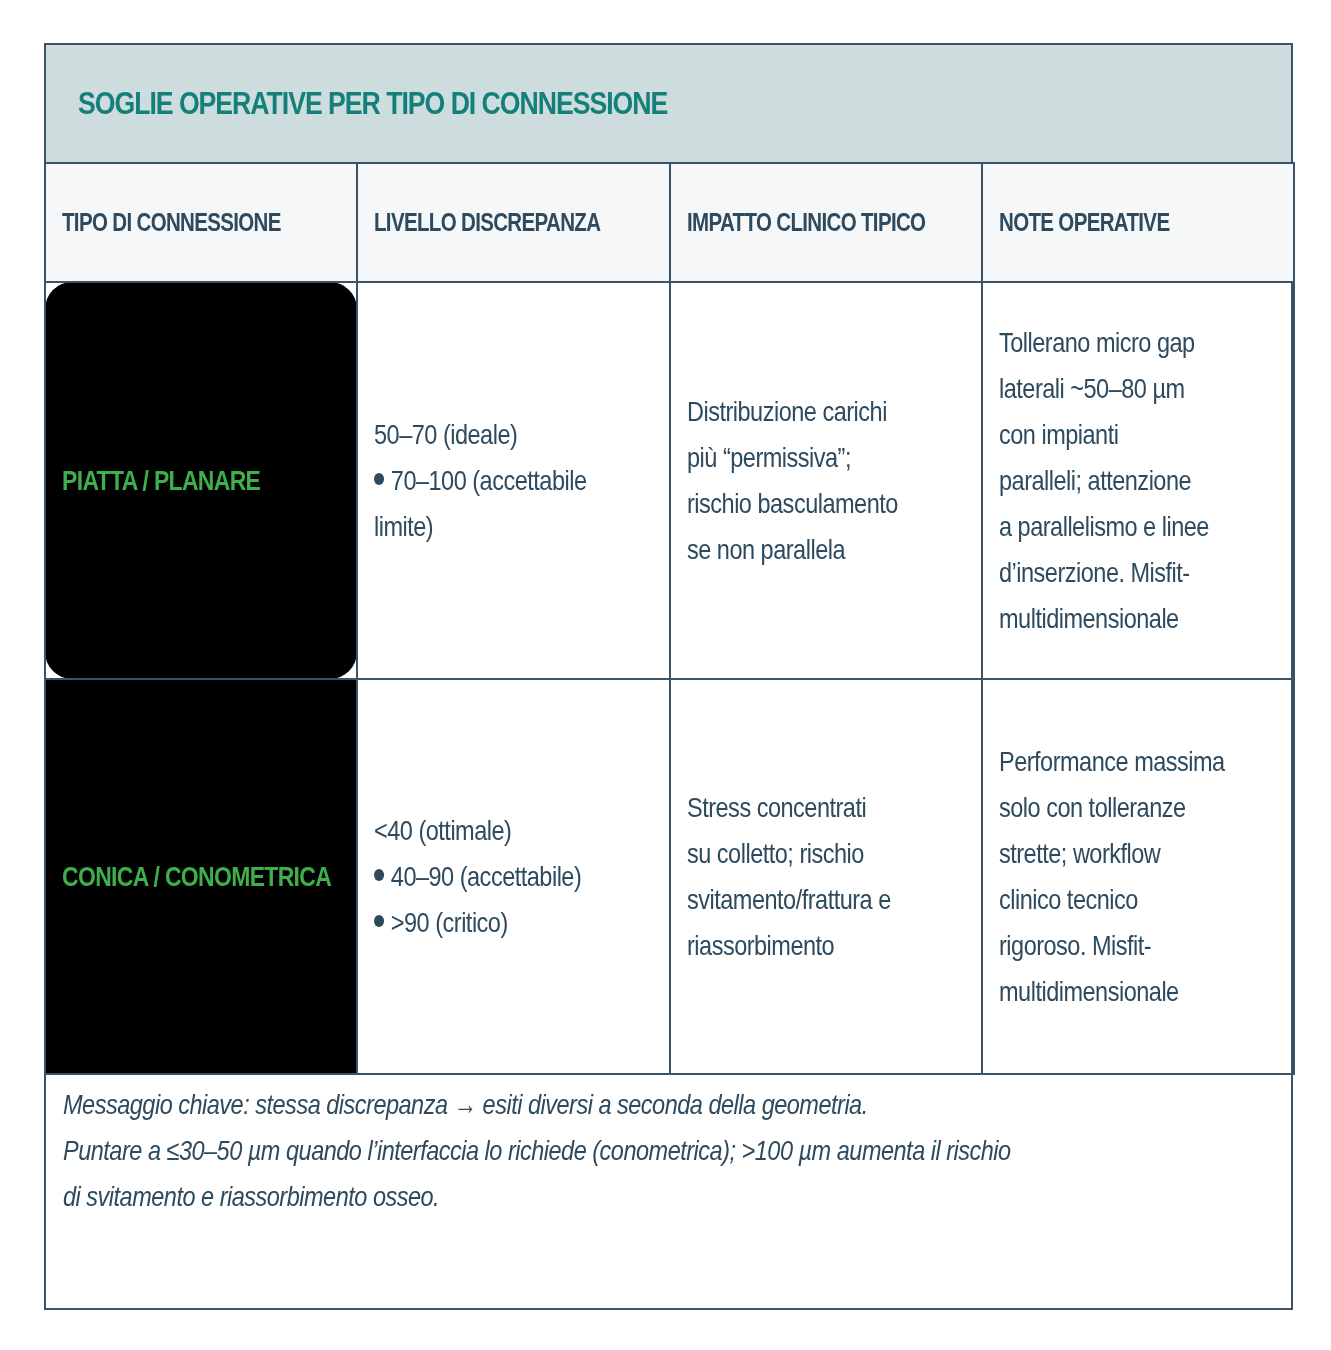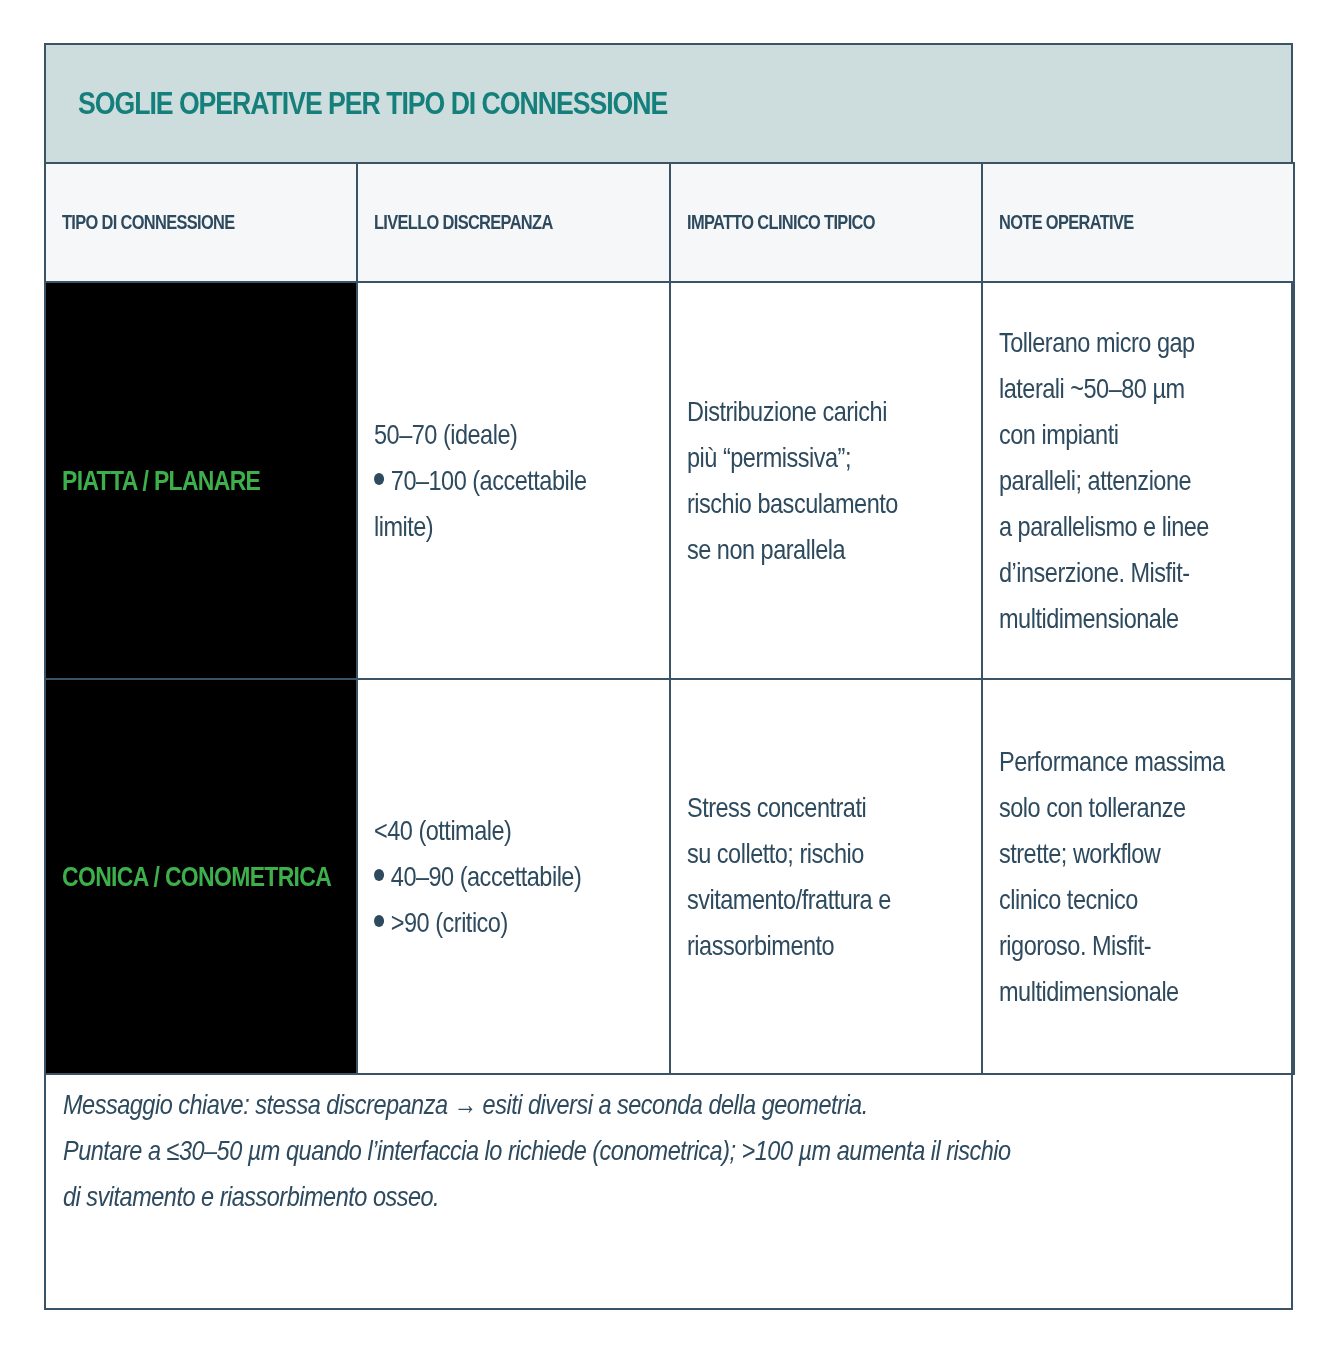--- a/index.html
+++ b/index.html
@@ -57,31 +57,31 @@
     table.grid td, table.grid th {
       border: 2px solid #3a5366;
       vertical-align: middle;
       text-align: left;
       padding: 0 16px;
     }
     table.grid th {
       height: 117px;
       background: #f5f7f9;
       font-weight: bold;
-      font-size: 20px;
+      font-size: 25px;
       color: #2e4a5e;
       letter-spacing: -0.8px;
       white-space: nowrap;
     }
     th .hd {
       display: inline-block;
       transform: scaleX(0.82);
       transform-origin: left center;
     }
-    table.grid tr.r1 td { height: 395px; }
+    table.grid tr.r1 td { height: 395px; border-radius: 27px; }
     table.grid tr.r2 td { height: 393px; }
     td.type-cell {
       background: #000000;
     }
     .type-label {
       font-weight: bold;
       font-size: 28px;
       color: #3db04b;
       letter-spacing: -0.8px;
       display: inline-block;

